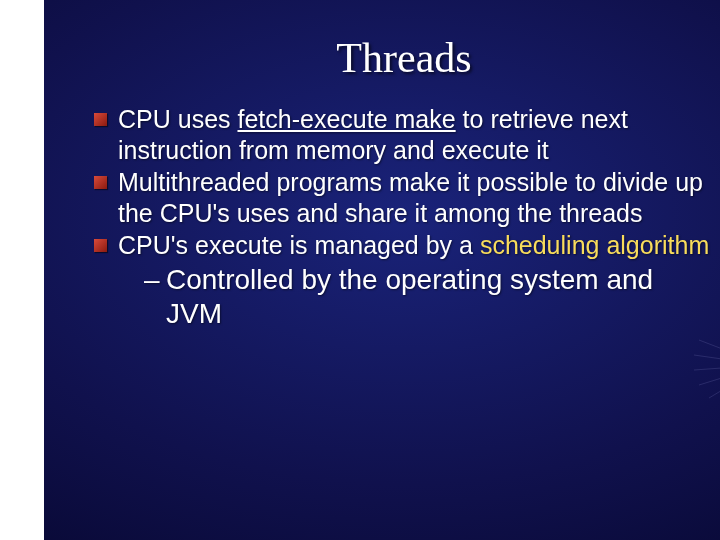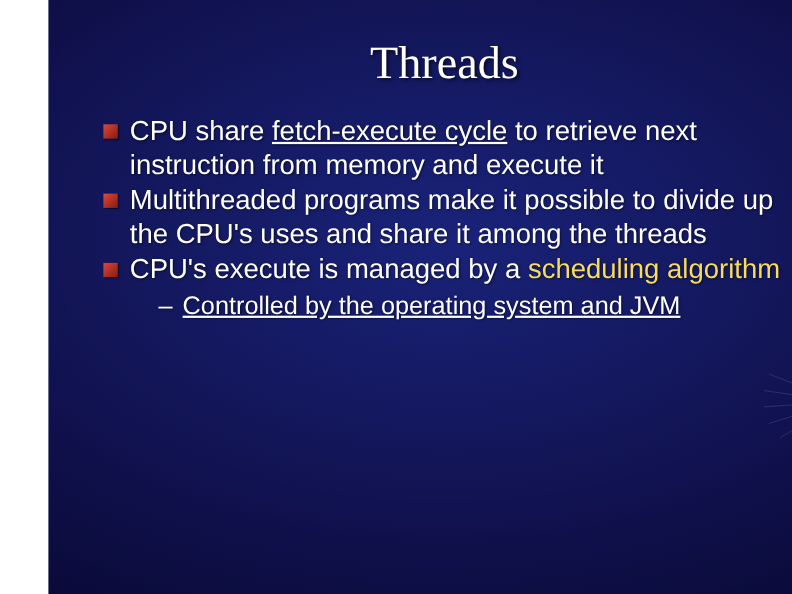--- a/index.html
+++ b/index.html
@@ -62,23 +62,22 @@
     color: #f8dc5c;
   }
   ul.sub {
     list-style: none;
     padding: 0;
     margin: 2px 0 0 26px;
   }
   ul.sub > li {
     position: relative;
     padding-left: 22px;
-    font-size: 23px;
+    font-size: 28px;
     text-shadow: 1px 1px 2px rgba(0,0,0,0.5);
-    text-decoration: underline;
   }
   ul.sub > li::before {
     content: "–";
     position: absolute;
     left: 0;
     top: 0;
   }
   .rays {
     position: absolute;
     right: 0;
@@ -90,21 +89,21 @@
   }
 </style>
 </head>
 <body>
 
 <div class="slide">
   <div class="title">Threads</div>
   <div class="body">
     <ul class="main">
       <li>
-        <span>CPU share </span><span class="underline">fetch-execute cycle</span><span> to retrieve next instruction from memory and execute it</span>
+        <span>CPU uses </span><span class="underline">fetch-execute make</span><span> to retrieve next instruction from memory and execute it</span>
       </li>
       <li>
         <span>Multithreaded programs make it possible to divide up the CPU's uses and share it among the threads</span>
       </li>
       <li>
         <span>CPU's execute is managed by a </span><span class="highlight">scheduling algorithm</span>
         <ul class="sub">
           <li>
             <span>Controlled by the operating system and JVM</span>
           </li>

